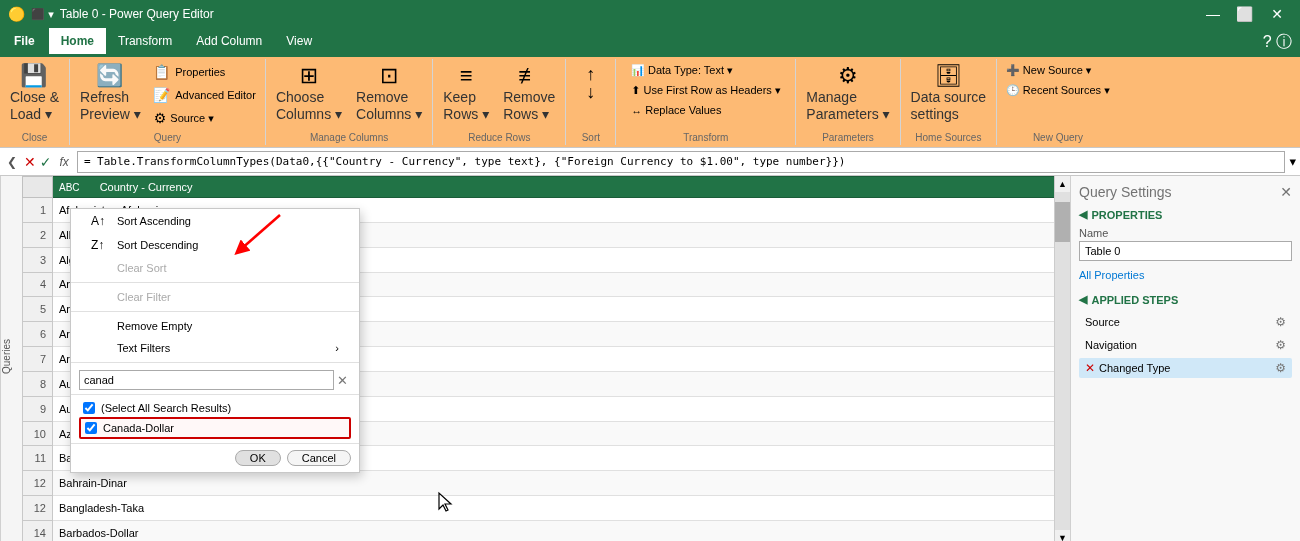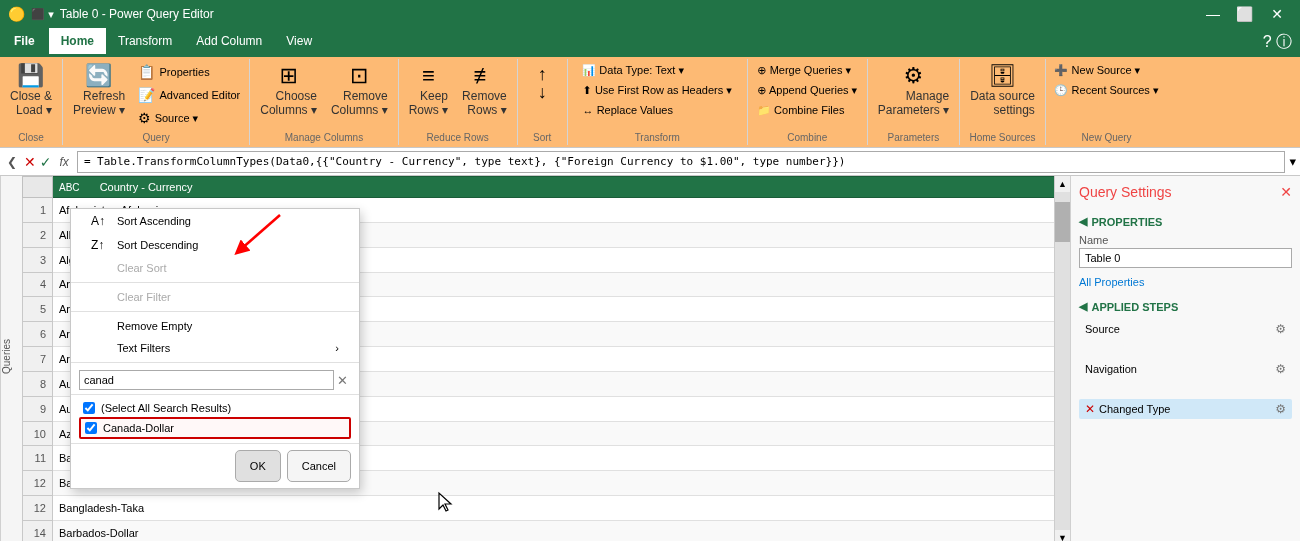--- a/index.html
+++ b/index.html
@@ -79,21 +79,21 @@
       align-items: center;
       justify-content: center;
       cursor: pointer;
       padding: 3px 5px;
       border-radius: 2px;
       border: 1px solid transparent;
       min-width: 40px;
       gap: 2px;
     }
     .ribbon-btn .btn-icon { font-size: 22px; line-height: 1; }
-    .ribbon-btn .btn-label { font-size: 12px; text-align: right; line-height: 1.2; color: #333; }
+    .ribbon-btn .btn-label { font-size: 14px; text-align: left; line-height: 1.2; color: #333; }
 
     .ribbon-btn-small {
       display: flex;
       align-items: center;
       gap: 4px;
       cursor: pointer;
       padding: 2px 4px;
       border-radius: 2px;
       border: 1px solid transparent;
       font-size: 11px;
@@ -180,42 +180,42 @@
     .data-grid tbody td.row-num { background: #f0f0f0; color: #555; text-align: right; border-color: #c8c8c8; }
 
     
     .query-settings {
       width: 230px;
       background: #f8f8f8;
       border-left: 1px solid #d0d0d0;
       padding: 8px;
       overflow-y: auto;
     }
-    .qs-title { font-size: 14px; color: #ef4444; font-weight: 500; margin-bottom: 15px; display: flex; justify-content: space-between; }
+    .qs-title { font-size: 14px; color: #737373; font-weight: 500; margin-bottom: 8px; display: flex; justify-content: space-between; }
     .qs-section-header {
       display: flex;
       align-items: center;
       gap: 4px;
       font-size: 11px;
       font-weight: 700;
       color: #217346;
       margin-bottom: 6px;
       text-transform: uppercase;
     }
     .qs-label { font-size: 11px; color: #555; margin-bottom: 2px; }
     .qs-input {
       width: 100%;
       border: 1px solid #aaa;
       padding: 3px 5px;
       font-size: 11px;
       margin-bottom: 8px;
       background: white;
     }
     .qs-link { color: #0078d4; font-size: 11px; cursor: pointer; text-decoration: none; margin-bottom: 12px; display: block; }
-    .qs-steps { display: flex; flex-direction: column; gap: 20px; }
+    .qs-steps { display: flex; flex-direction: column; gap: 3px; }
     .qs-step {
       display: flex;
       align-items: center;
       justify-content: space-between;
       padding: 3px 6px;
       cursor: pointer;
       border-radius: 2px;
       font-size: 11px;
     }
     .qs-step.active { background: #d0e8f8; }
@@ -273,26 +273,26 @@
     .filter-item input[type="checkbox"] { width: 12px; height: 12px; }
 
     .dropdown-footer {
       padding: 6px 8px;
       display: flex;
       justify-content: flex-end;
       gap: 6px;
       border-top: 1px solid #e0e0e0;
     }
     .footer-btn {
-      padding: 9px 14px;
+      padding: 1px 14px;
       font-size: 11px;
       border: 1px solid #aaa;
       background: #f5f5f5;
       cursor: pointer;
-      border-radius: 5px;
+      border-radius: 10px;
     }
     .footer-btn.primary { background: #e0e0e0; }
 
     
     .red-arrow {
       position: absolute;
       top: 34px;
       left: 198px;
       width: 80px;
       height: 50px;
@@ -426,36 +426,20 @@
             <span>⬆ Use First Row as Headers ▾</span>
           </div>
           <div class="ribbon-btn-small">
             <span>↔ Replace Values</span>
           </div>
         </div>
       </div>
       <div class="ribbon-group-label">Transform</div>
     </div>
 
-    <div class="ribbon-group" style="min-width:120px;">
-      <div class="ribbon-group-items">
-        <div class="ribbon-col">
-          <div class="ribbon-btn-small">
-            <span>⊕ Merge Queries ▾</span>
-          </div>
-          <div class="ribbon-btn-small">
-            <span>⊕ Append Queries ▾</span>
-          </div>
-          <div class="ribbon-btn-small">
-            <span>📁 Combine Files</span>
-          </div>
-        </div>
-      </div>
-      <div class="ribbon-group-label">Combine</div>
-    </div>
 
     <div class="ribbon-group" style="min-width:80px;">
       <div class="ribbon-group-items">
         <div class="ribbon-btn">
           <span class="btn-icon">⚙</span>
           <span class="btn-label">Manage<br>Parameters ▾</span>
         </div>
       </div>
       <div class="ribbon-group-label">Parameters</div>
     </div>

